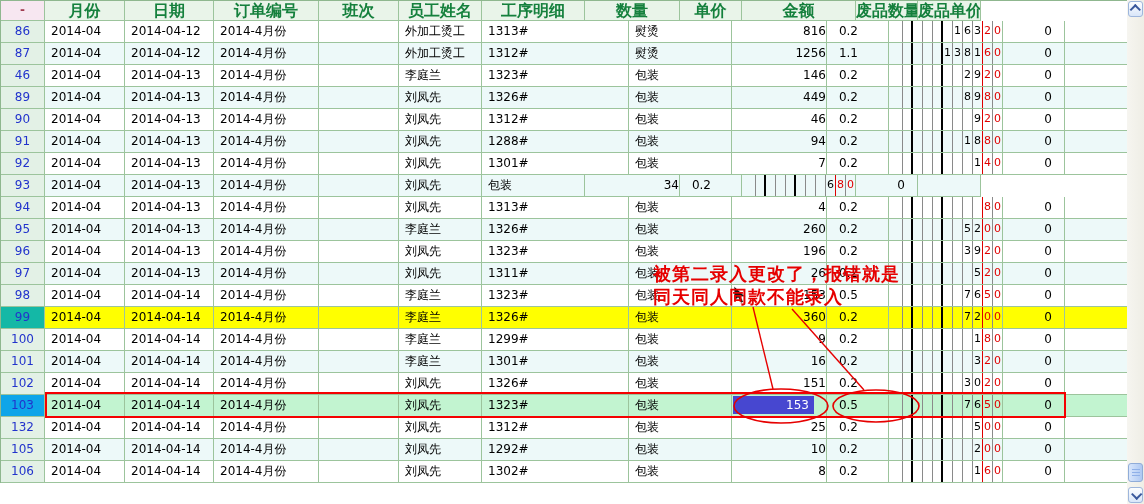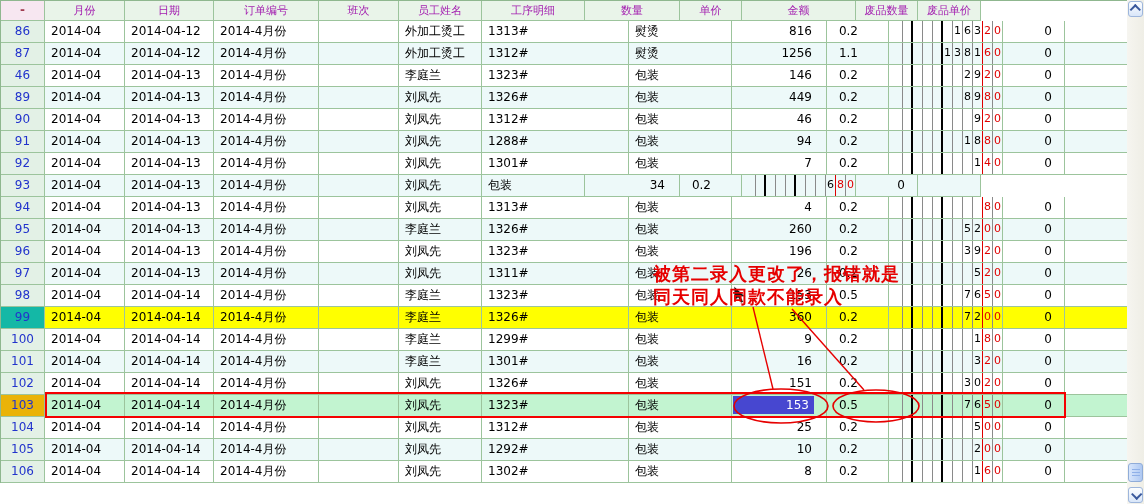--- a/index.html
+++ b/index.html
@@ -10,28 +10,28 @@
   .grid { position:absolute; left:0; top:0; width:1127px; border-left:1px solid #8fb78f; border-top:1px solid #8fb78f; }
   .row { display:flex; }
   .cell {
     box-sizing:border-box; height:22px; line-height:21px; font-size:12px;
     border-right:1px solid #9cc49c; border-bottom:1px solid #9cc49c;
     overflow:hidden; white-space:nowrap; color:#000; position:relative;
   }
   .row.alt .cell { background:#edf9f9; }
   .row .cell.rn { background:#e3f1e6; color:#2233cc; text-align:center; font-size:12px; }
   .row.y .cell { background:#ffff00; } .row.y .cell.rn { background:#14b8a6; }
-  .row.sel .cell { background:#c2f4d0; } .row.sel .cell.rn { background:#eab308; }
-  .hdr .cell { height:20px; line-height:19px; background:#e9f4e9; color:#a21caf; text-align:center; font-size:11px; }
+  .row.sel .cell { background:#c2f4d0; } .row.sel .cell.rn { background:#0ea5e9; }
+  .hdr .cell { height:20px; line-height:19px; background:#e9f4e9; color:#15803d; text-align:center; font-size:16px;font-weight:bold; }
   .hdr .cell.rn { background:#f7e7f1; color:#a03c50; font-weight:bold; }
   .c0{width:44px} .c1{width:80px} .c2{width:89px} .c3{width:105px} .c4{width:80px}
   .c5{width:83px} .c6{width:147px} .c7{width:103px} .c8{width:95px} .c9{width:62px}
   .c10{width:114px} .c11{width:62px} .c12{width:63px}
   .tl { text-align:left; padding-left:6px; }
-  .qty { text-align:right; padding-right:14px; }
+  .qty { text-align:right; }
   .prc { text-align:right; padding-right:30px; }
   .scq { text-align:right; padding-right:12px; }
   .selq {
     position:absolute; left:1px; top:1px; bottom:2px; right:12px;
     background:#4747d0; color:#ffffff; text-align:right; padding-right:5px;
     line-height:18px; font-size:12px;
   }
   .amt { display:flex; padding-left:4px; height:100%; }
   .amt .d {
     box-sizing:content-box; width:9px; text-align:center; font-size:11px;
@@ -601,21 +601,21 @@
               <div class="d">7</div>
               <div class="d">6</div>
               <div class="d dec">5</div>
               <div class="d dec">0</div>
             </div>
           </div>
           <div class="cell scq c11">0</div>
           <div class="cell c12"></div>
         </div>
         <div class="row">
-          <div class="cell rn c0">104</div>
+          <div class="cell rn c0">132</div>
           <div class="cell tl c1">2014-04</div>
           <div class="cell tl c2">2014-04-14</div>
           <div class="cell tl c3">2014-4月份</div>
           <div class="cell tl c4"></div>
           <div class="cell tl c5">刘凤先</div>
           <div class="cell tl c6">1312#</div>
           <div class="cell tl c7">包装</div>
           <div class="cell qty c8">25</div>
           <div class="cell prc c9">0.2</div>
           <div class="cell c10">

